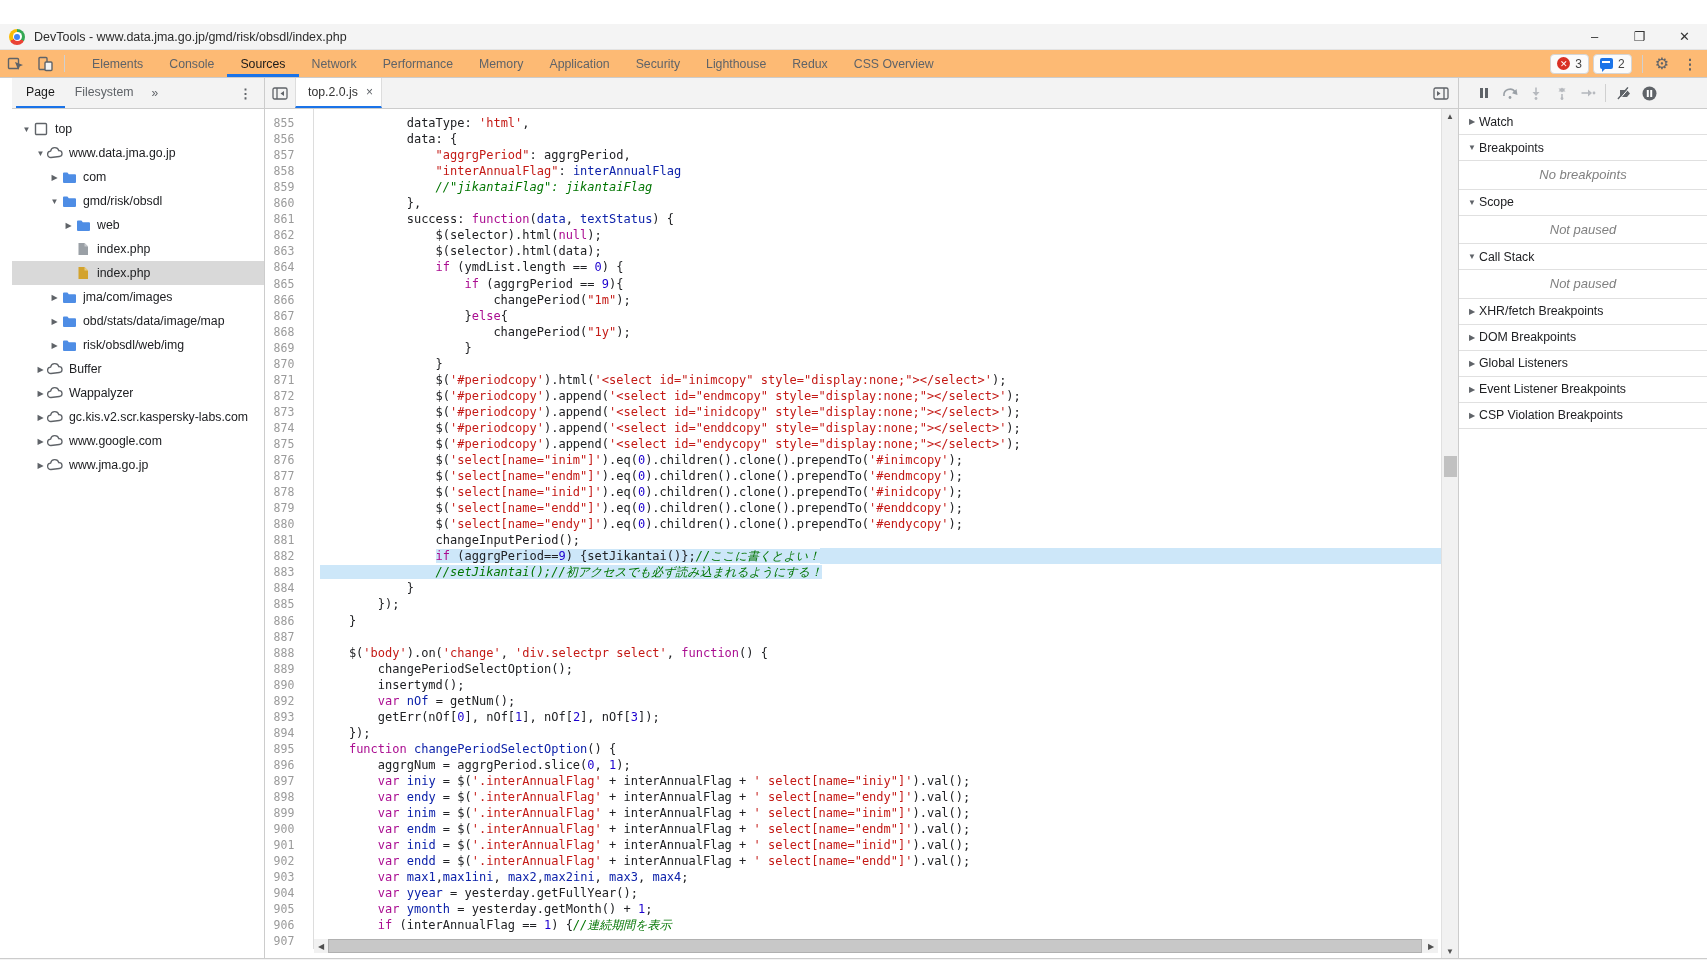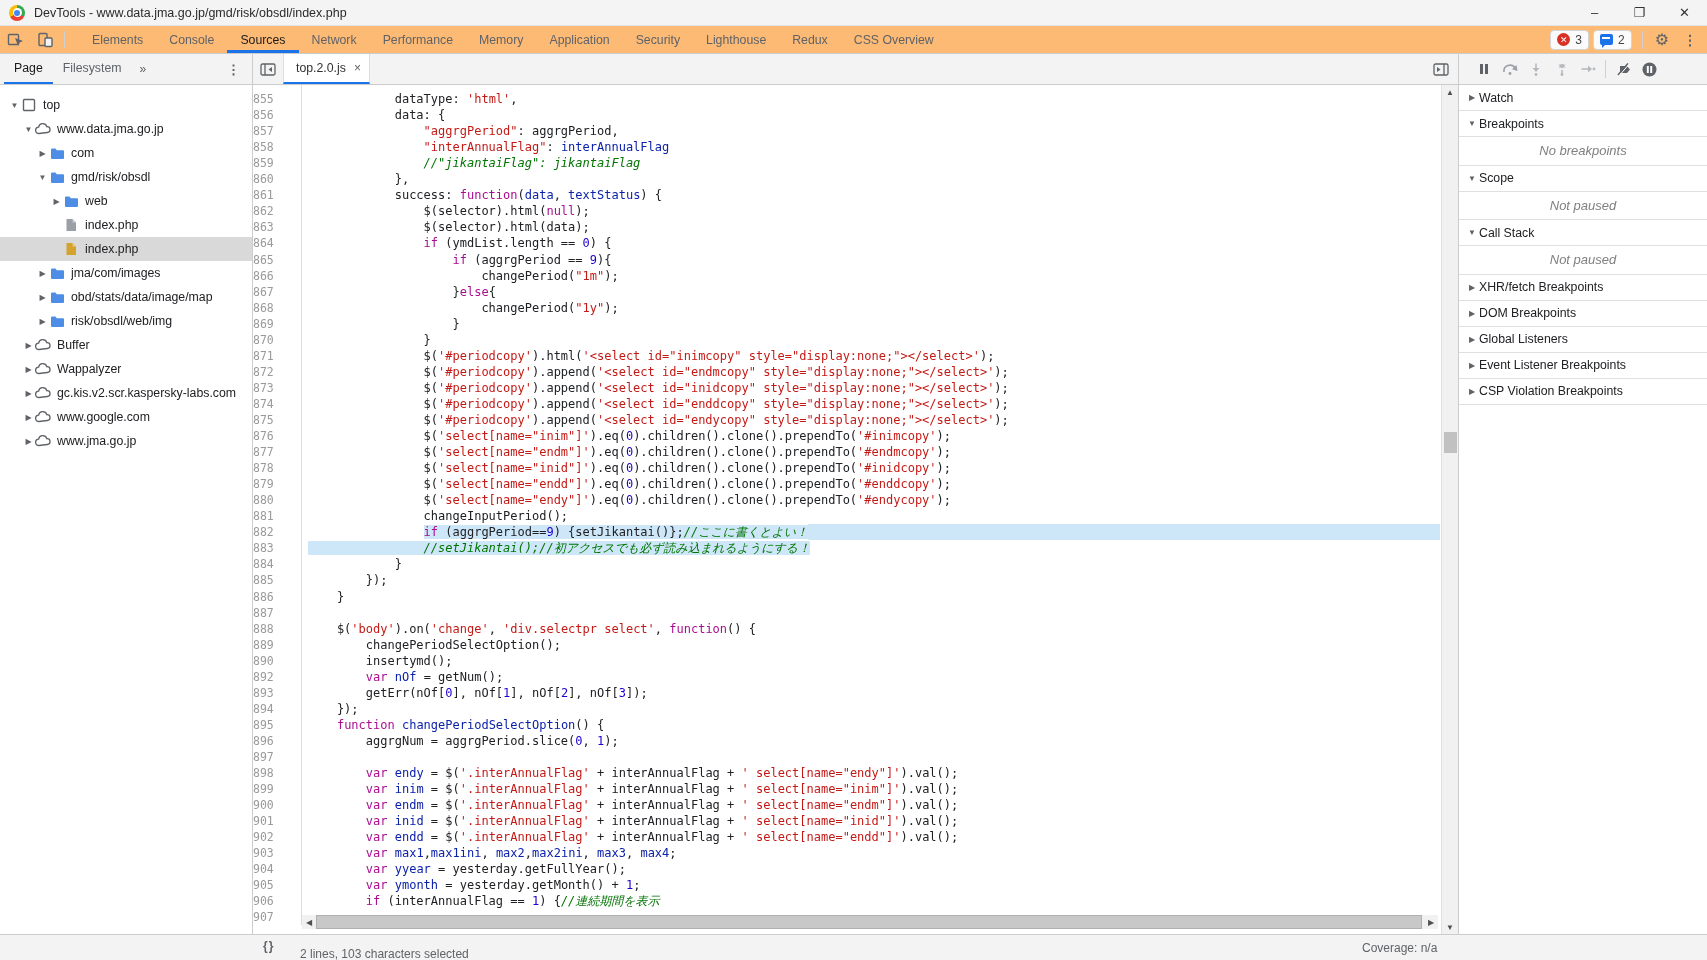--- a/index.html
+++ b/index.html
@@ -1,21 +1,21 @@
 <!DOCTYPE html>
 <html><head>
 <meta charset="utf-8">
 <style>
   * { box-sizing: border-box; margin: 0; padding: 0; }
   html,body { width:1707px; height:960px; overflow:hidden; background:#fff;
     font-family:"Liberation Sans", sans-serif; }
   .win { position:relative; width:1707px; height:960px; border-bottom:2px solid #aeb9c4; background:#fff; }
 
   
-  .titlebar { height:26px; background:#f4f4f4; border-bottom:1px solid #e3e3e3; display:flex; align-items:center; padding-left:9px; }
+  .titlebar { height:26px; background:#f4f4f4; border-bottom:1px solid #e3e3e3; display:flex; align-items:center; padding-left:9px;margin-top:24px; }
   .chrome-logo { width:16px; height:16px; border-radius:50%; position:relative; flex:0 0 auto;
     background:conic-gradient(from 120deg, #ea4335 0 120deg, #fbbc05 120deg 240deg, #34a853 240deg 360deg); }
   .chrome-logo::before { content:""; position:absolute; left:3.5px; top:3.5px; width:9px; height:9px; border-radius:50%; background:#fff; }
   .chrome-logo::after { content:""; position:absolute; left:5px; top:5px; width:6px; height:6px; border-radius:50%; background:#4285f4; }
   .win-title { font-size:12.5px; color:#2b2b2b; margin-left:9px; }
   .win-controls { margin-left:auto; display:flex; height:100%; }
   .win-btn { width:45px; height:100%; display:flex; align-items:center; justify-content:center; font-size:13px; color:#333; }
 
   
   .toolbar { height:28px; background:#fdba74; border-bottom:1px solid #ccc; display:flex; align-items:stretch; }
@@ -27,21 +27,21 @@
   .tb-right { margin-left:auto; display:flex; align-items:center; padding-right:10px; }
   .badge { display:flex; align-items:center; border:1px solid #d5d5d5; border-radius:4px; height:20px; padding:0 6px; margin-left:4px; background:#fbfbfb; font-size:12px; color:#444; }
   .badge .dot { width:13px; height:13px; border-radius:50%; background:#d93025; color:#fff; font-size:9px; display:flex; align-items:center; justify-content:center; margin-right:5px; }
   .badge .bubble { width:13px; height:11px; border-radius:2px; background:#1a73e8; position:relative; margin-right:5px; }
   .badge .bubble::before { content:""; position:absolute; left:2px; top:3px; width:8px; height:2px; background:#fff; }
   .badge .bubble::after { content:""; position:absolute; left:2px; bottom:-3px; border:3px solid transparent; border-top-color:#1a73e8; border-left-color:#1a73e8; }
   .gear { font-size:16px; color:#5f6368; margin-left:12px; }
   .kebab { font-size:14px; font-weight:bold; color:#5f6368; margin-left:14px; letter-spacing:0; }
 
   
-  .main { display:flex; height:880px; }
+  .main { display:flex; height:880px;padding-left:12px; }
 
   
   .navigator { width:253px; border-right:1px solid #ccc; display:flex; flex-direction:column; background:#fff; }
   .nav-tabs { height:31px; background:#f3f3f3; border-bottom:1px solid #ccc; display:flex; align-items:stretch; padding-left:4px; }
   .nav-tab { padding:0 10px; display:flex; align-items:center; font-size:12.3px; color:#5f6368; border-bottom:2px solid transparent; }
   .nav-tab.active { color:#1a1a1a; border-bottom-color:#1a73e8; }
   .nav-chev { display:flex; align-items:center; color:#5f6368; font-size:12px; padding:0 8px; }
   .nav-menu { margin-left:auto; display:flex; align-items:center; padding-right:12px; color:#5f6368; font-weight:bold; font-size:13px; }
   .tree { flex:1; overflow:hidden; padding-top:8px; }
   .tree-row { height:24px; display:flex; align-items:center; font-size:12.3px; color:#202124; white-space:nowrap; }
@@ -54,21 +54,21 @@
   .editorcol { flex:1; display:flex; flex-direction:column; position:relative; background:#fff; min-width:0; }
   .edit-tabbar { height:31px; background:#f3f3f3; border-bottom:1px solid #ccc; display:flex; align-items:stretch; }
   .collapse-btn { width:30px; display:flex; align-items:center; justify-content:center; color:#5f6368; }
   .file-tab { background:#fff; border-right:1px solid #ddd; border-left:1px solid #ddd; display:flex; align-items:center; padding:0 8px 0 12px; font-size:12.3px; color:#333; border-bottom:2px solid #1a73e8; }
   .tab-close { margin-left:8px; color:#5f6368; font-size:12px; }
   .drawer-btn { margin-left:auto; width:34px; display:flex; align-items:center; justify-content:center; color:#5f6368; }
 
   .editor-body { position:relative; flex:1; overflow:hidden; }
   .code-rows { position:absolute; left:0; top:-10px; right:17px; }
   .code-row { display:flex; height:16.05px; line-height:16.05px; font-family:"DejaVu Sans Mono", monospace; font-size:12px; }
-  .gut { width:49px; flex:0 0 49px; text-align:left; padding-right:10px; color:#9a9a9a; border-right:1px solid #ddd; font-size:11.5px; }
+  .gut { width:49px; flex:0 0 49px; text-align:center; padding-right:10px; color:#9a9a9a; border-right:1px solid #ddd; font-size:11.5px; }
   .cd { white-space:pre; padding-left:6px;text-align:center; }
   .tk-pl  { color:#202124; }
   .tk-kw  { color:#aa0d91; }
   .tk-str { color:#c41a16; }
   .tk-num { color:#1c00cf; }
   .tk-cmt { color:#007400; font-style:italic; }
   .tk-def { color:#0d22aa; }
   .sel { background:#cde7f9; }
   .tk-ext { display:inline-block; width:632px; height:16px; background:#cde7f9; vertical-align:top; }
 
@@ -494,20 +494,21 @@
             <div class="code-row">
               <span class="gut">895</span>
               <span class="cd"><span class="tk-pl">    </span><span class="tk-kw">function</span><span class="tk-pl"> </span><span class="tk-def">changePeriodSelectOption</span><span class="tk-pl">() {</span></span>
             </div>
             <div class="code-row">
               <span class="gut">896</span>
               <span class="cd"><span class="tk-pl">        aggrgNum = aggrgPeriod.slice(</span><span class="tk-num">0</span><span class="tk-pl">, </span><span class="tk-num">1</span><span class="tk-pl">);</span></span>
             </div>
             <div class="code-row">
               <span class="gut">897</span>
+              <span class="cd"><span class="tk-pl">        </span><span class="tk-kw">var</span><span class="tk-pl"> </span><span class="tk-def">iniy</span><span class="tk-pl"> = $(</span><span class="tk-str">'.interAnnualFlag'</span><span class="tk-pl"> + interAnnualFlag + </span><span class="tk-str">' select[name="iniy"]'</span><span class="tk-pl">).val();</span></span>
             </div>
             <div class="code-row">
               <span class="gut">898</span>
               <span class="cd"><span class="tk-pl">        </span><span class="tk-kw">var</span><span class="tk-pl"> </span><span class="tk-def">endy</span><span class="tk-pl"> = $(</span><span class="tk-str">'.interAnnualFlag'</span><span class="tk-pl"> + interAnnualFlag + </span><span class="tk-str">' select[name="endy"]'</span><span class="tk-pl">).val();</span></span>
             </div>
             <div class="code-row">
               <span class="gut">899</span>
               <span class="cd"><span class="tk-pl">        </span><span class="tk-kw">var</span><span class="tk-pl"> </span><span class="tk-def">inim</span><span class="tk-pl"> = $(</span><span class="tk-str">'.interAnnualFlag'</span><span class="tk-pl"> + interAnnualFlag + </span><span class="tk-str">' select[name="inim"]'</span><span class="tk-pl">).val();</span></span>
             </div>
             <div class="code-row">

